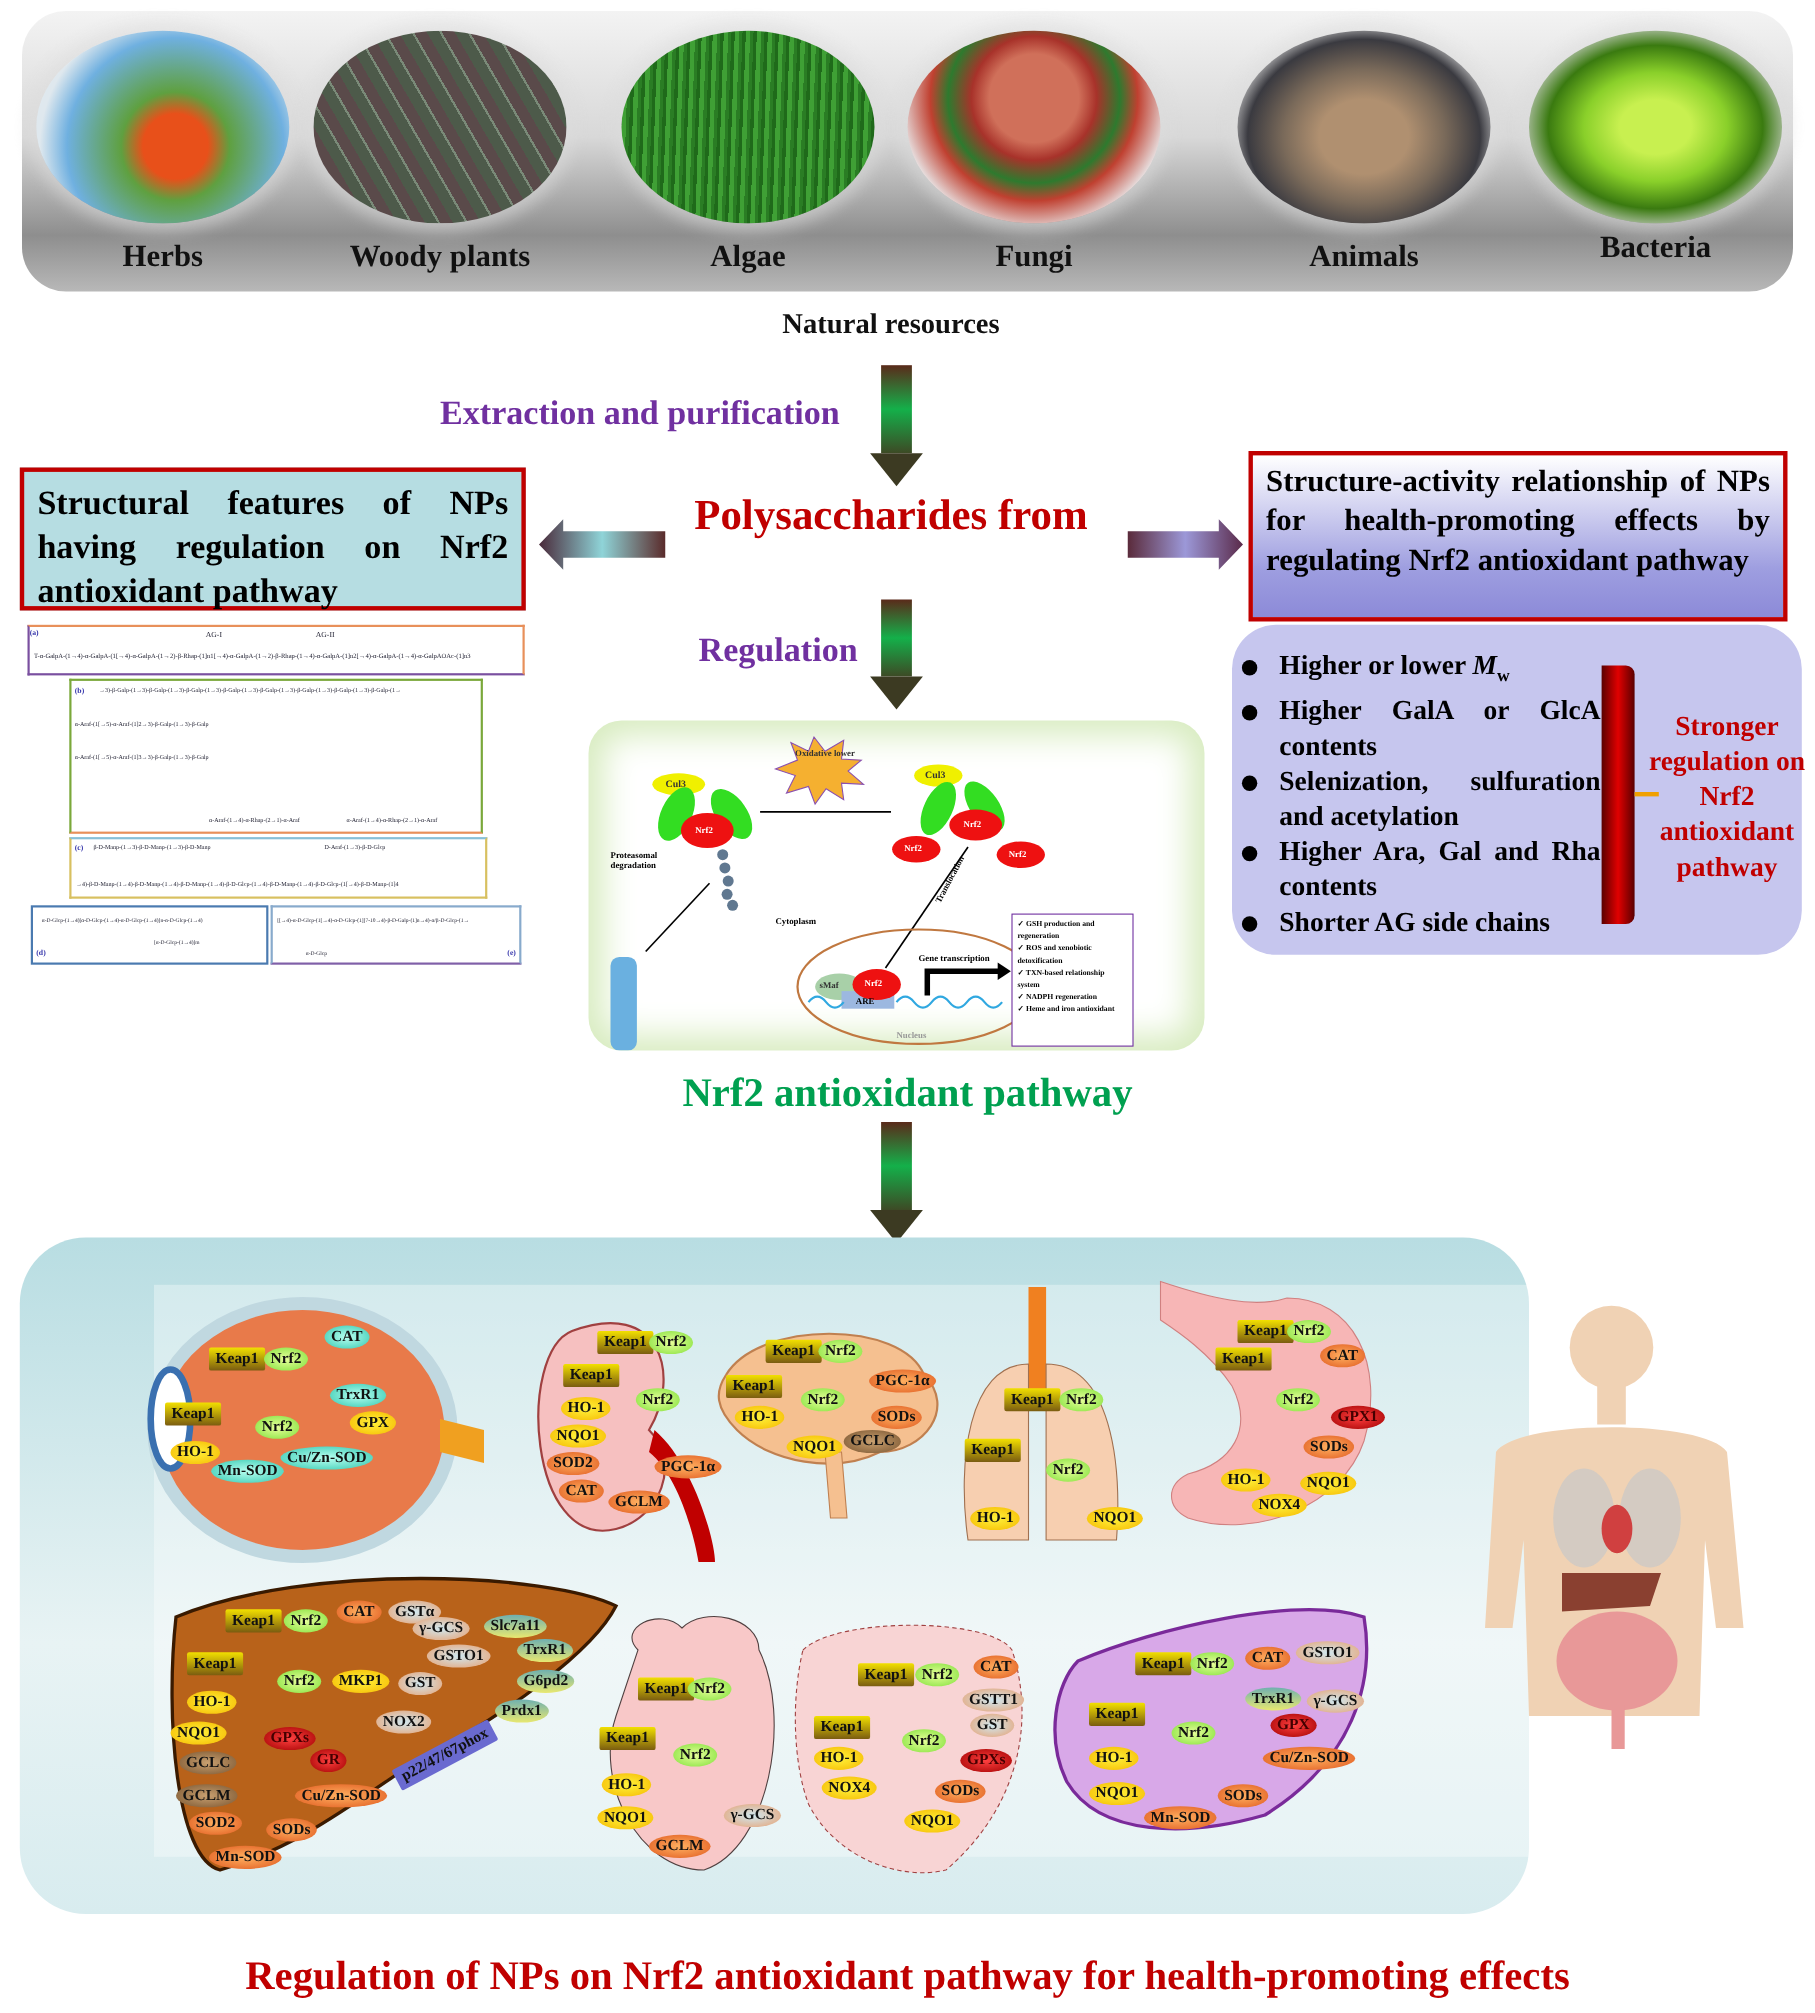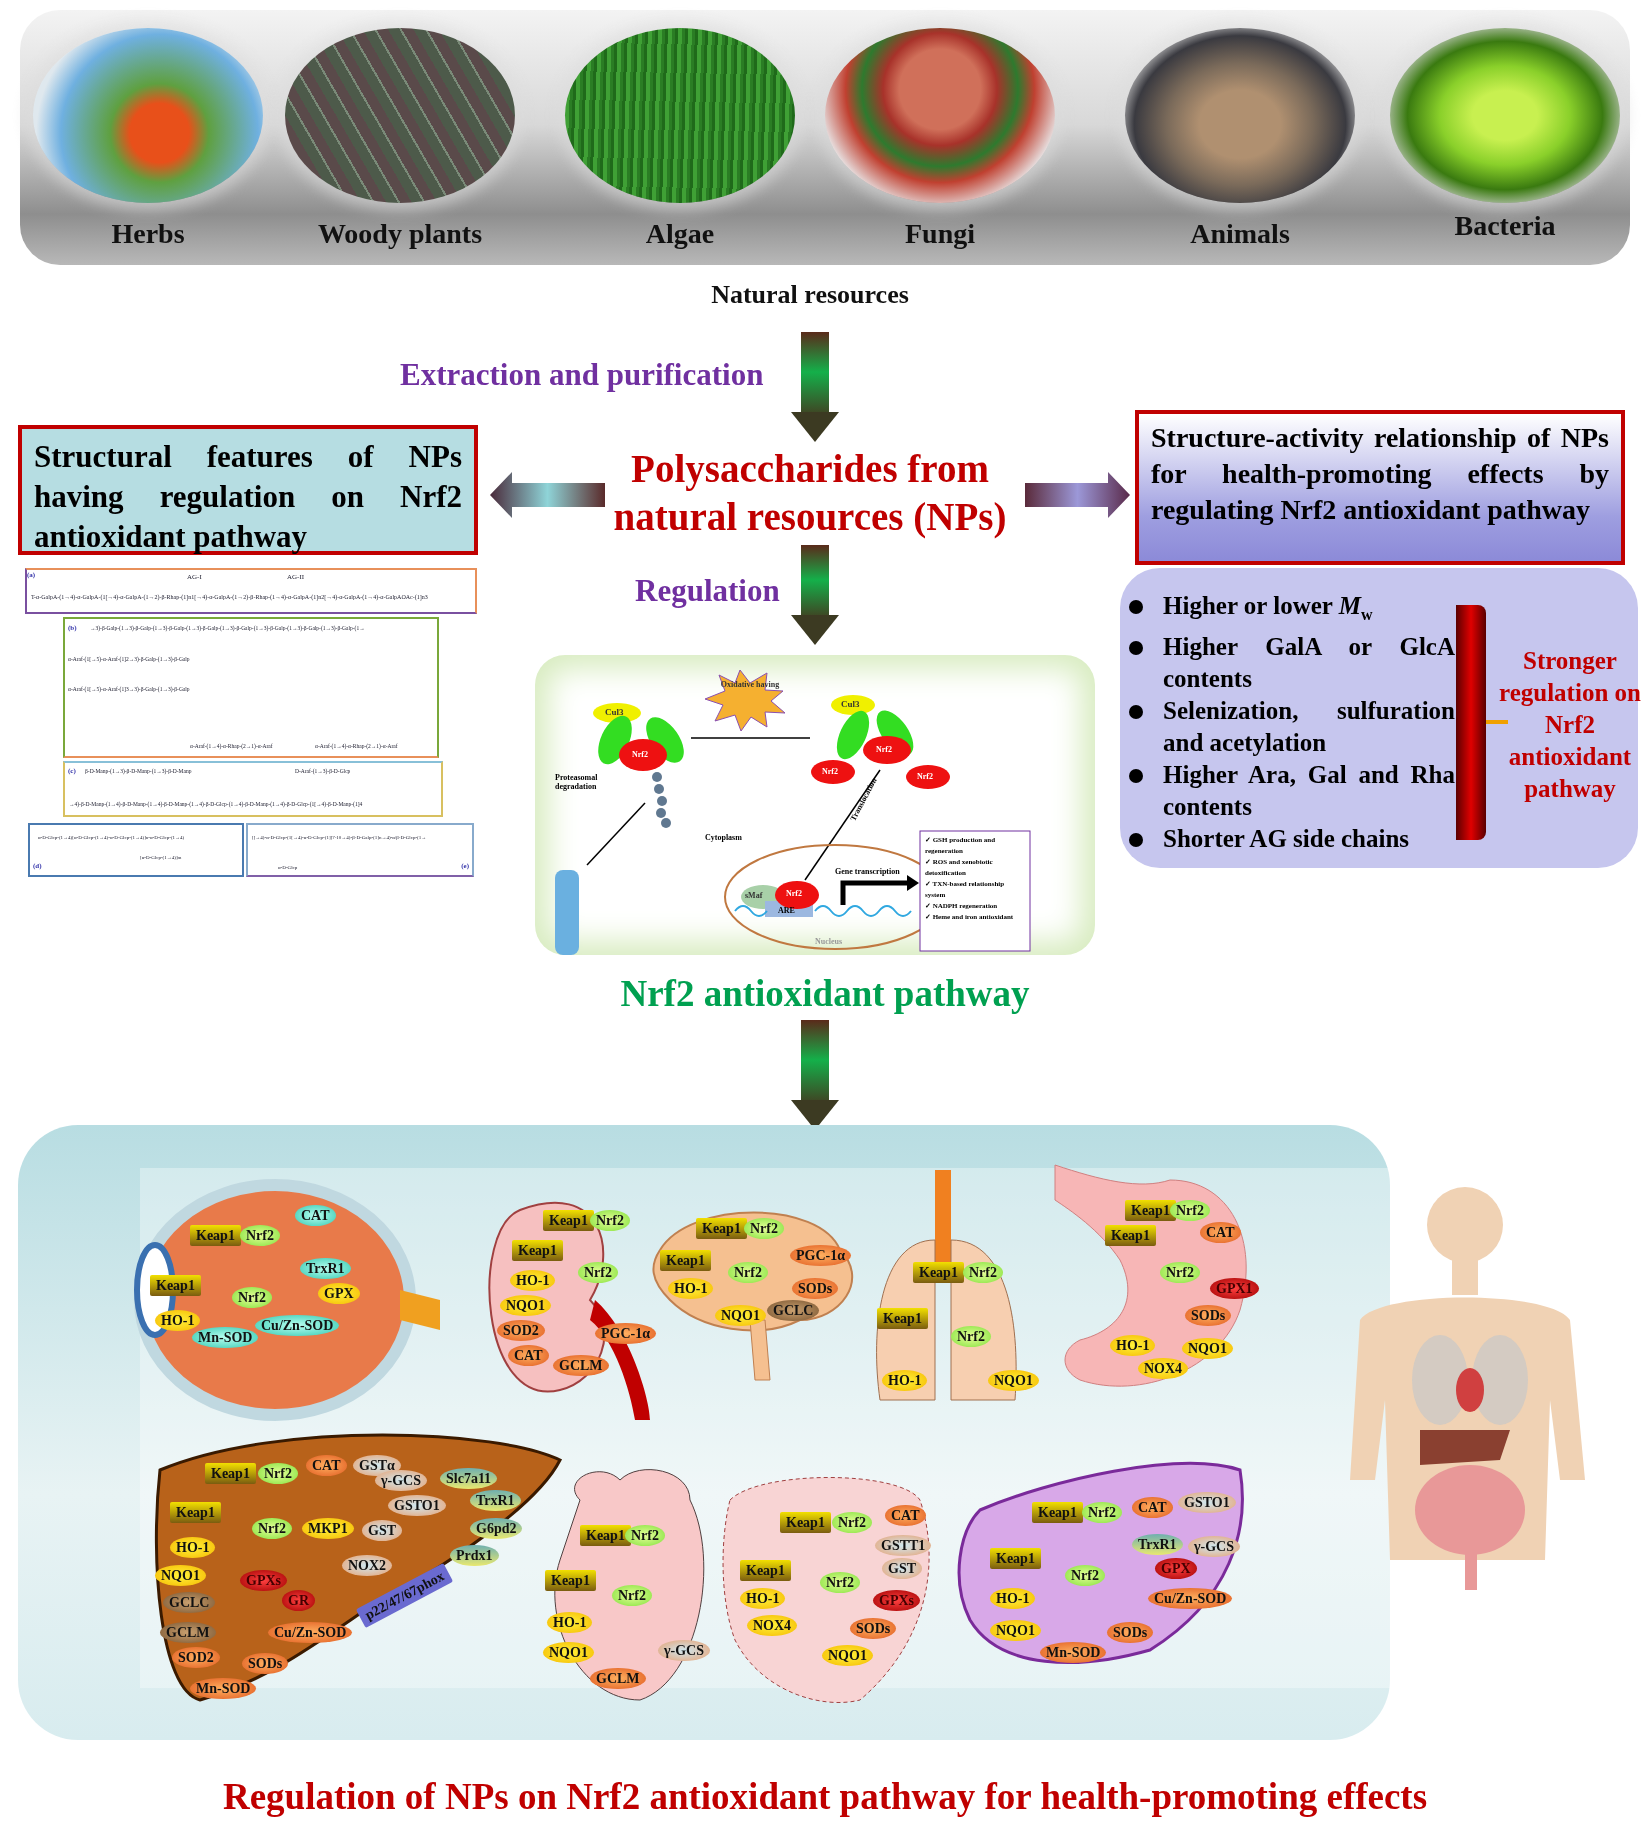--- a/index.html
+++ b/index.html
@@ -86,21 +86,20 @@
 <div class="abs h-black" style="left:560px;top:280px;width:500px;">Natural resources</div>
 
 <div class="varrow" style="left:801px;top:332px;">
   <div class="shaft" style="height:80px;"></div>
     <div class="head"></div>
 </div>
 <div class="abs purple" style="left:400px;top:357px;">Extraction and purification</div>
 
 <div class="abs red" style="left:600px;top:445px;width:420px;text-align:center;font-size:39px;line-height:48px;">
   <div>Polysaccharides from</div>
-  <div>natural resources (NPs)</div>
 </div>
 
 <svg class="abs" style="left:490px;top:470px;" width="115" height="50">
   <defs>
       <linearGradient id="ga1" x1="0" x2="1">
         <stop offset="0" stop-color="#4a2a3a"></stop>
         <stop offset="0.5" stop-color="#8fd4d8"></stop>
         <stop offset="1" stop-color="#5a2a2a"></stop>
       </linearGradient>
     </defs>
@@ -204,21 +203,21 @@
     <polygon points="372,220 384,228 372,236" fill="#000"></polygon>
     <rect x="385" y="176" width="110" height="120" fill="#fff" stroke="#7030a0"></rect>
   </svg>
   <span class="node" style="left:70px;top:52px;color:#333;font-size:9px;">Cul3</span>
   <span class="node" style="left:306px;top:44px;color:#333;font-size:9px;">Cul3</span>
   <span class="node" style="left:97px;top:95px;color:#fff;font-size:8px;">Nrf2</span>
   <span class="node" style="left:341px;top:90px;color:#fff;font-size:8px;">Nrf2</span>
   <span class="node" style="left:287px;top:112px;color:#fff;font-size:8px;">Nrf2</span>
   <span class="node" style="left:382px;top:117px;color:#fff;font-size:8px;">Nrf2</span>
   <span class="node" style="left:251px;top:234px;color:#fff;font-size:8px;">Nrf2</span>
-  <span class="node" style="left:185px;top:25px;width:60px;font-size:8px;color:#333;">Oxidative having</span>
+  <span class="node" style="left:185px;top:25px;width:60px;font-size:8px;color:#333;">Oxidative lower</span>
   <span class="node" style="left:20px;top:118px;width:60px;font-size:8px;text-align:left;border-radius:0;">Proteasomal degradation</span>
   <span class="node" style="left:305px;top:140px;font-size:8px;transform:rotate(-62deg);">Translocation</span>
   <span class="node" style="left:170px;top:178px;font-size:8px;">Cytoplasm</span>
   <span class="node" style="left:280px;top:282px;font-size:8px;color:#999;">Nucleus</span>
   <span class="node" style="left:210px;top:236px;font-size:8px;color:#333;">sMaf</span>
   <span class="node" style="left:243px;top:251px;font-size:8px;">ARE</span>
   <span class="node" style="left:300px;top:212px;font-size:8px;">Gene transcription</span>
   <div style="position:absolute;left:390px;top:180px;width:100px;font-size:7px;font-weight:bold;line-height:11px;">
     <div>✓ <span>GSH production and regeneration</span></div>
     <div>✓ <span>ROS and xenobiotic detoxification</span></div>

